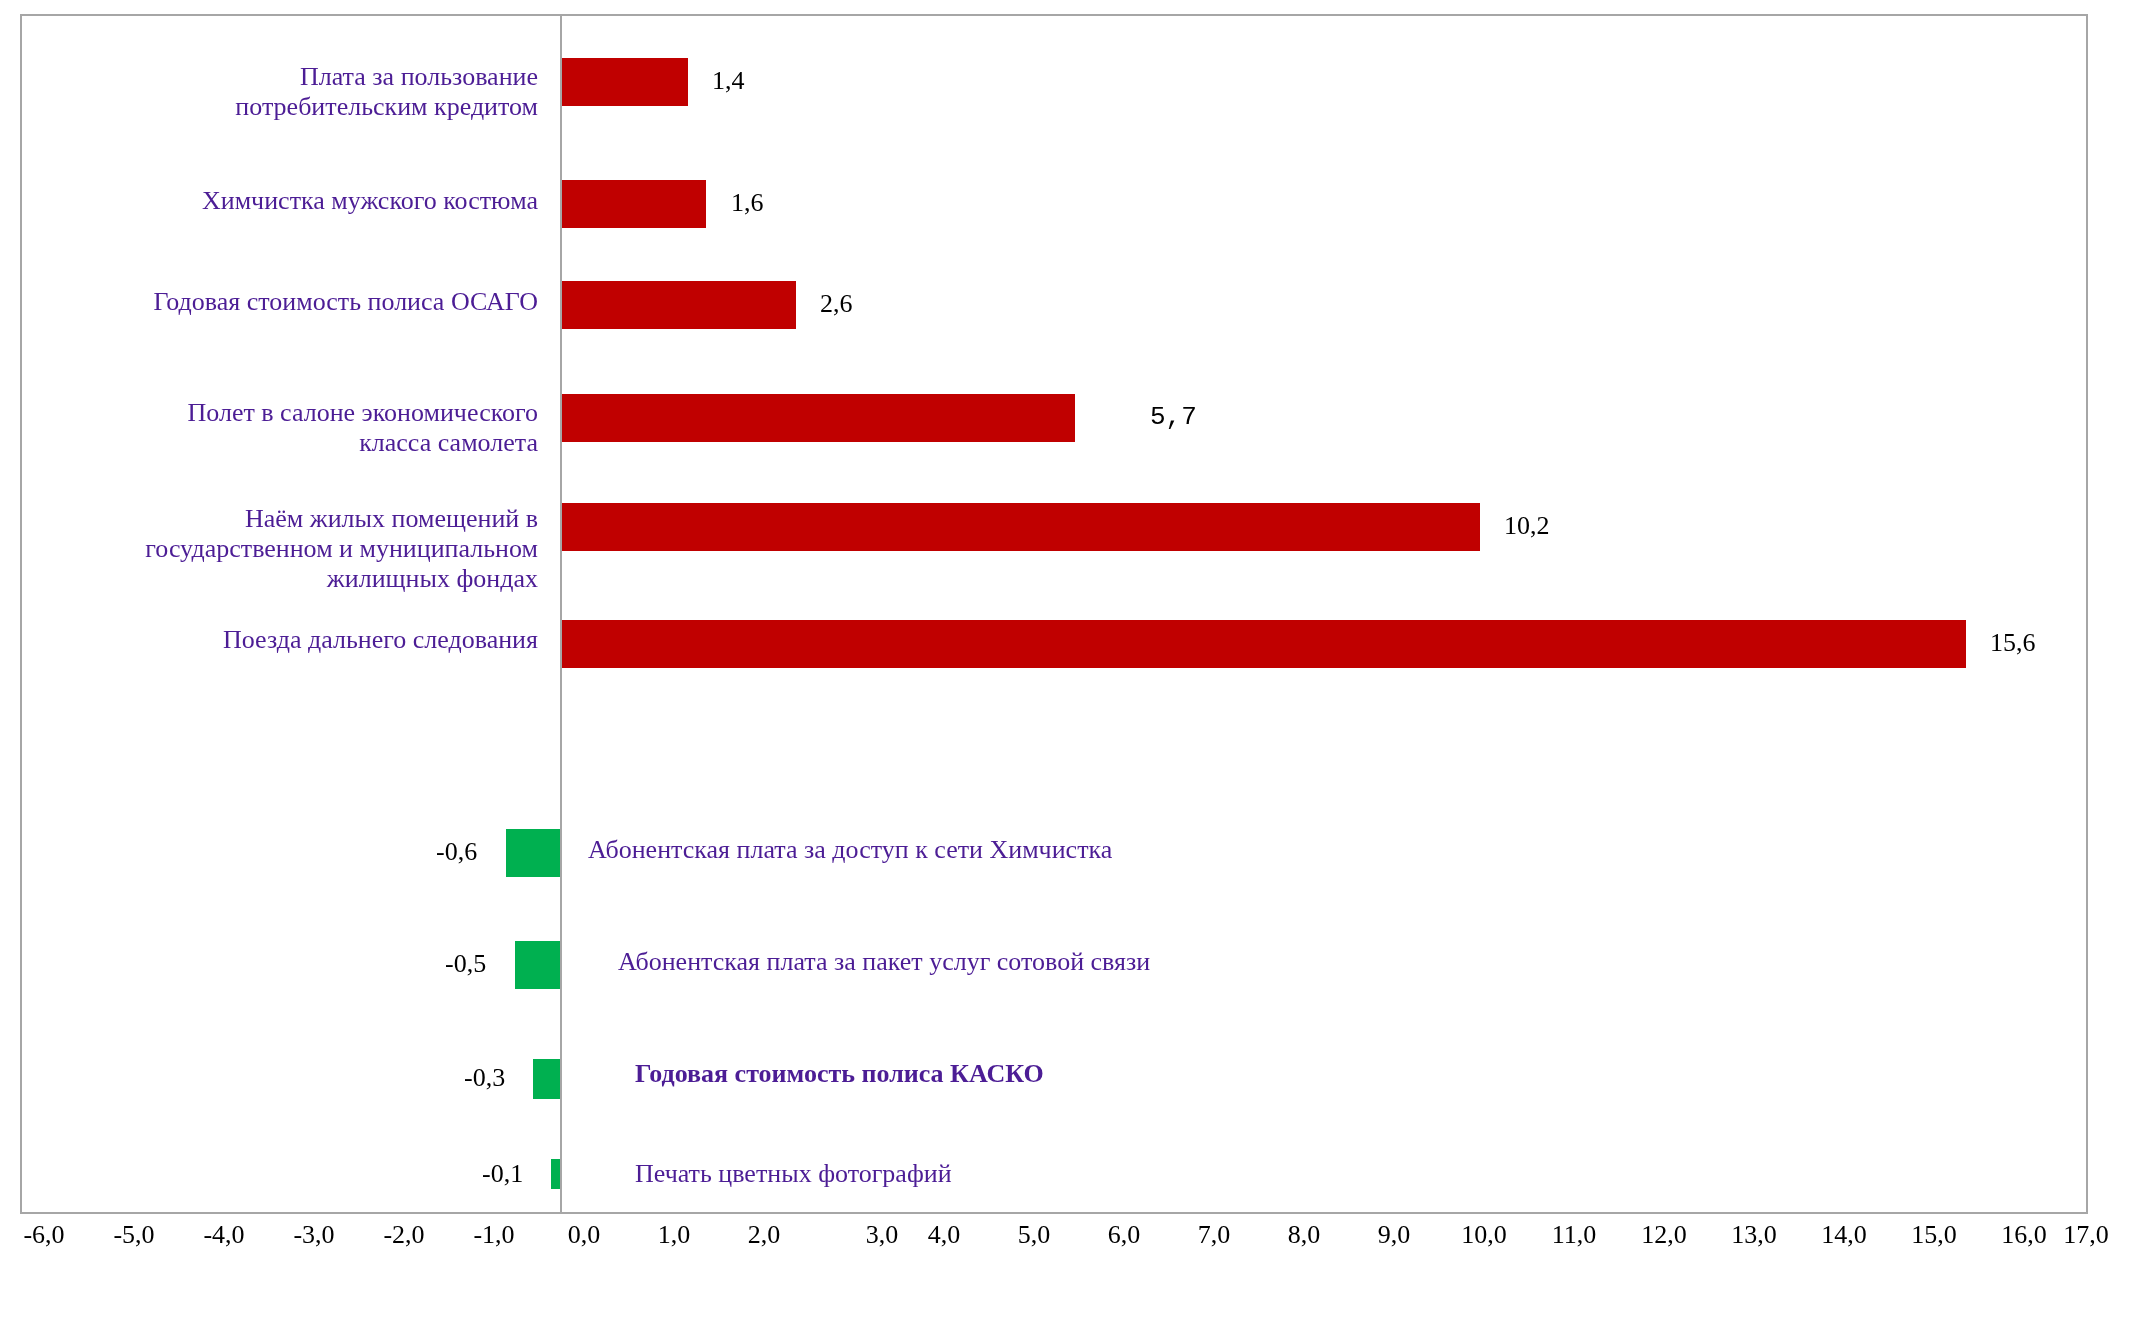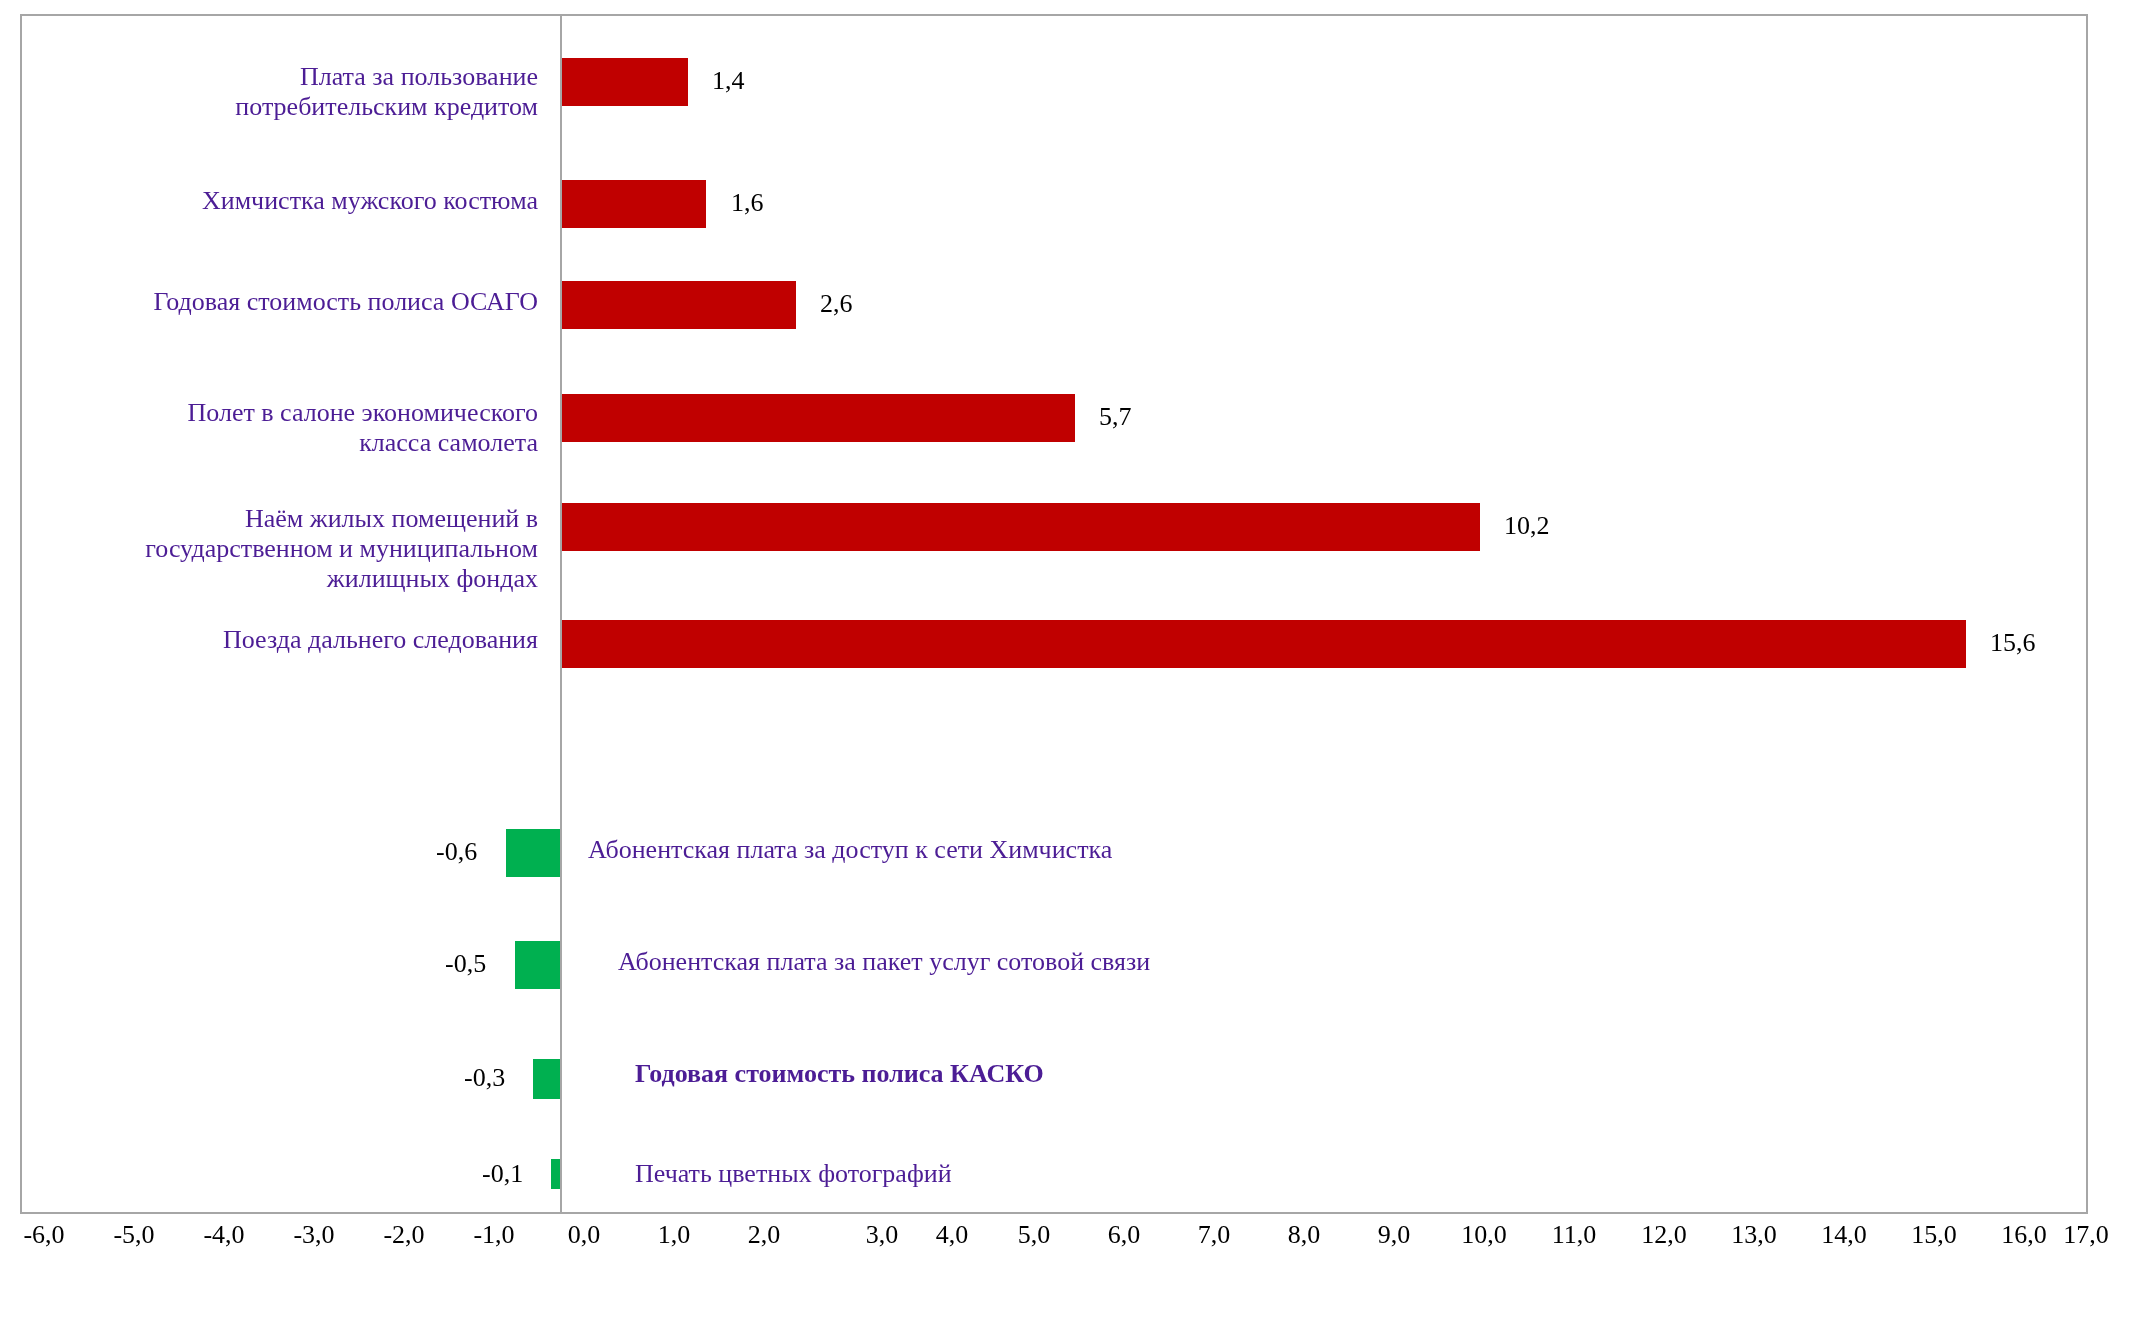--- a/index.html
+++ b/index.html
@@ -107,21 +107,21 @@
     <div class="bar-row" style="top:164px;">
       <div class="bar positive" style="left:540px; width:144px; height:48px;"></div>
       <div class="bar-value" style="left:709px; top:10px;">1,6</div>
     </div>
     <div class="bar-row" style="top:265px;">
       <div class="bar positive" style="left:540px; width:234px; height:48px;"></div>
       <div class="bar-value" style="left:798px; top:10px;">2,6</div>
     </div>
     <div class="bar-row" style="top:378px;">
       <div class="bar positive" style="left:540px; width:513px; height:48px;"></div>
-      <div class="bar-value" style="left:1077px; top:10px;">5,7</div>
+      <div class="bar-value" style="left:1128px; top:10px;font-family:Liberation Mono, monospace;">5,7</div>
     </div>
     <div class="bar-row" style="top:487px;">
       <div class="bar positive" style="left:540px; width:918px; height:48px;"></div>
       <div class="bar-value" style="left:1482px; top:10px;">10,2</div>
     </div>
     <div class="bar-row" style="top:604px;">
       <div class="bar positive" style="left:540px; width:1404px; height:48px;"></div>
       <div class="bar-value" style="left:1968px; top:10px;">15,6</div>
     </div>
 
@@ -163,21 +163,21 @@
     <div class="tick-label" style="left:24px;">-6,0</div>
     <div class="tick-label" style="left:114px;">-5,0</div>
     <div class="tick-label" style="left:204px;">-4,0</div>
     <div class="tick-label" style="left:294px;">-3,0</div>
     <div class="tick-label" style="left:384px;">-2,0</div>
     <div class="tick-label" style="left:474px;">-1,0</div>
     <div class="tick-label" style="left:564px;">0,0</div>
     <div class="tick-label" style="left:654px;">1,0</div>
     <div class="tick-label" style="left:744px;">2,0</div>
     <div class="tick-label" style="left:834px;margin-left:28px;">3,0</div>
-    <div class="tick-label" style="left:924px;margin-left:8px;">4,0</div>
+    <div class="tick-label" style="left:924px;">4,0</div>
     <div class="tick-label" style="left:1014px;">5,0</div>
     <div class="tick-label" style="left:1104px;">6,0</div>
     <div class="tick-label" style="left:1194px;">7,0</div>
     <div class="tick-label" style="left:1284px;">8,0</div>
     <div class="tick-label" style="left:1374px;">9,0</div>
     <div class="tick-label" style="left:1464px;">10,0</div>
     <div class="tick-label" style="left:1554px;">11,0</div>
     <div class="tick-label" style="left:1644px;">12,0</div>
     <div class="tick-label" style="left:1734px;">13,0</div>
     <div class="tick-label" style="left:1824px;">14,0</div>

